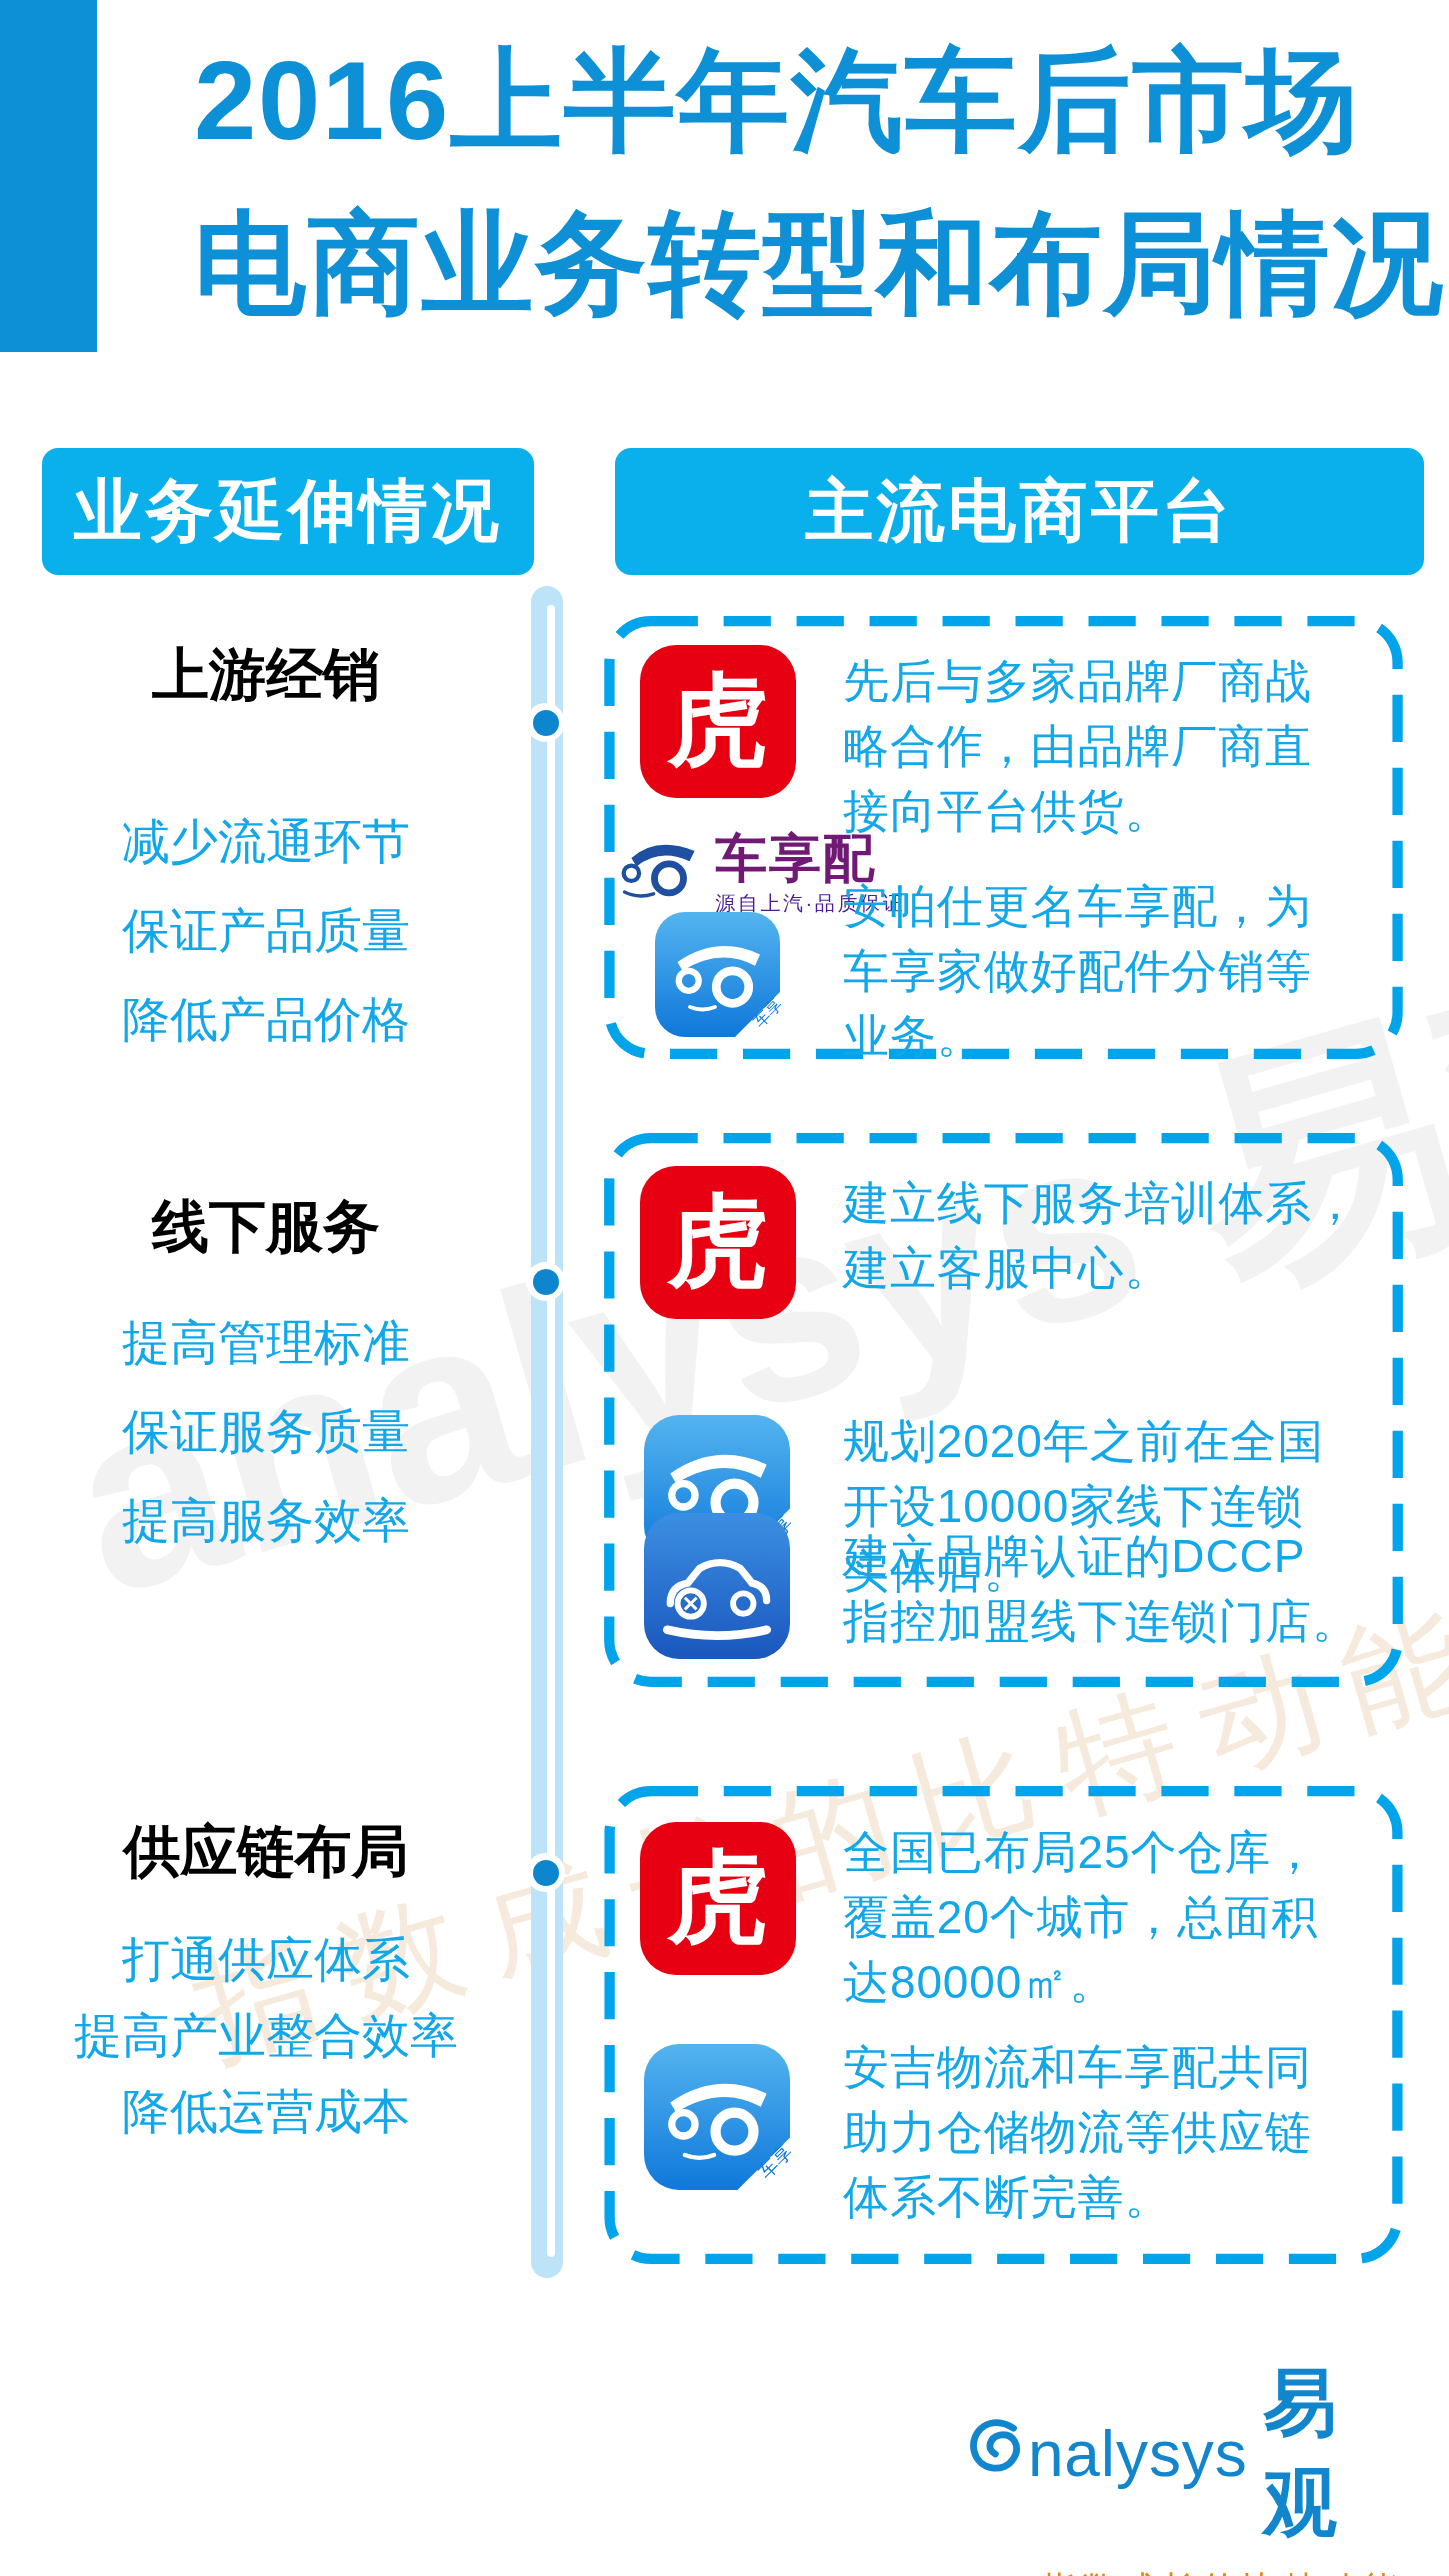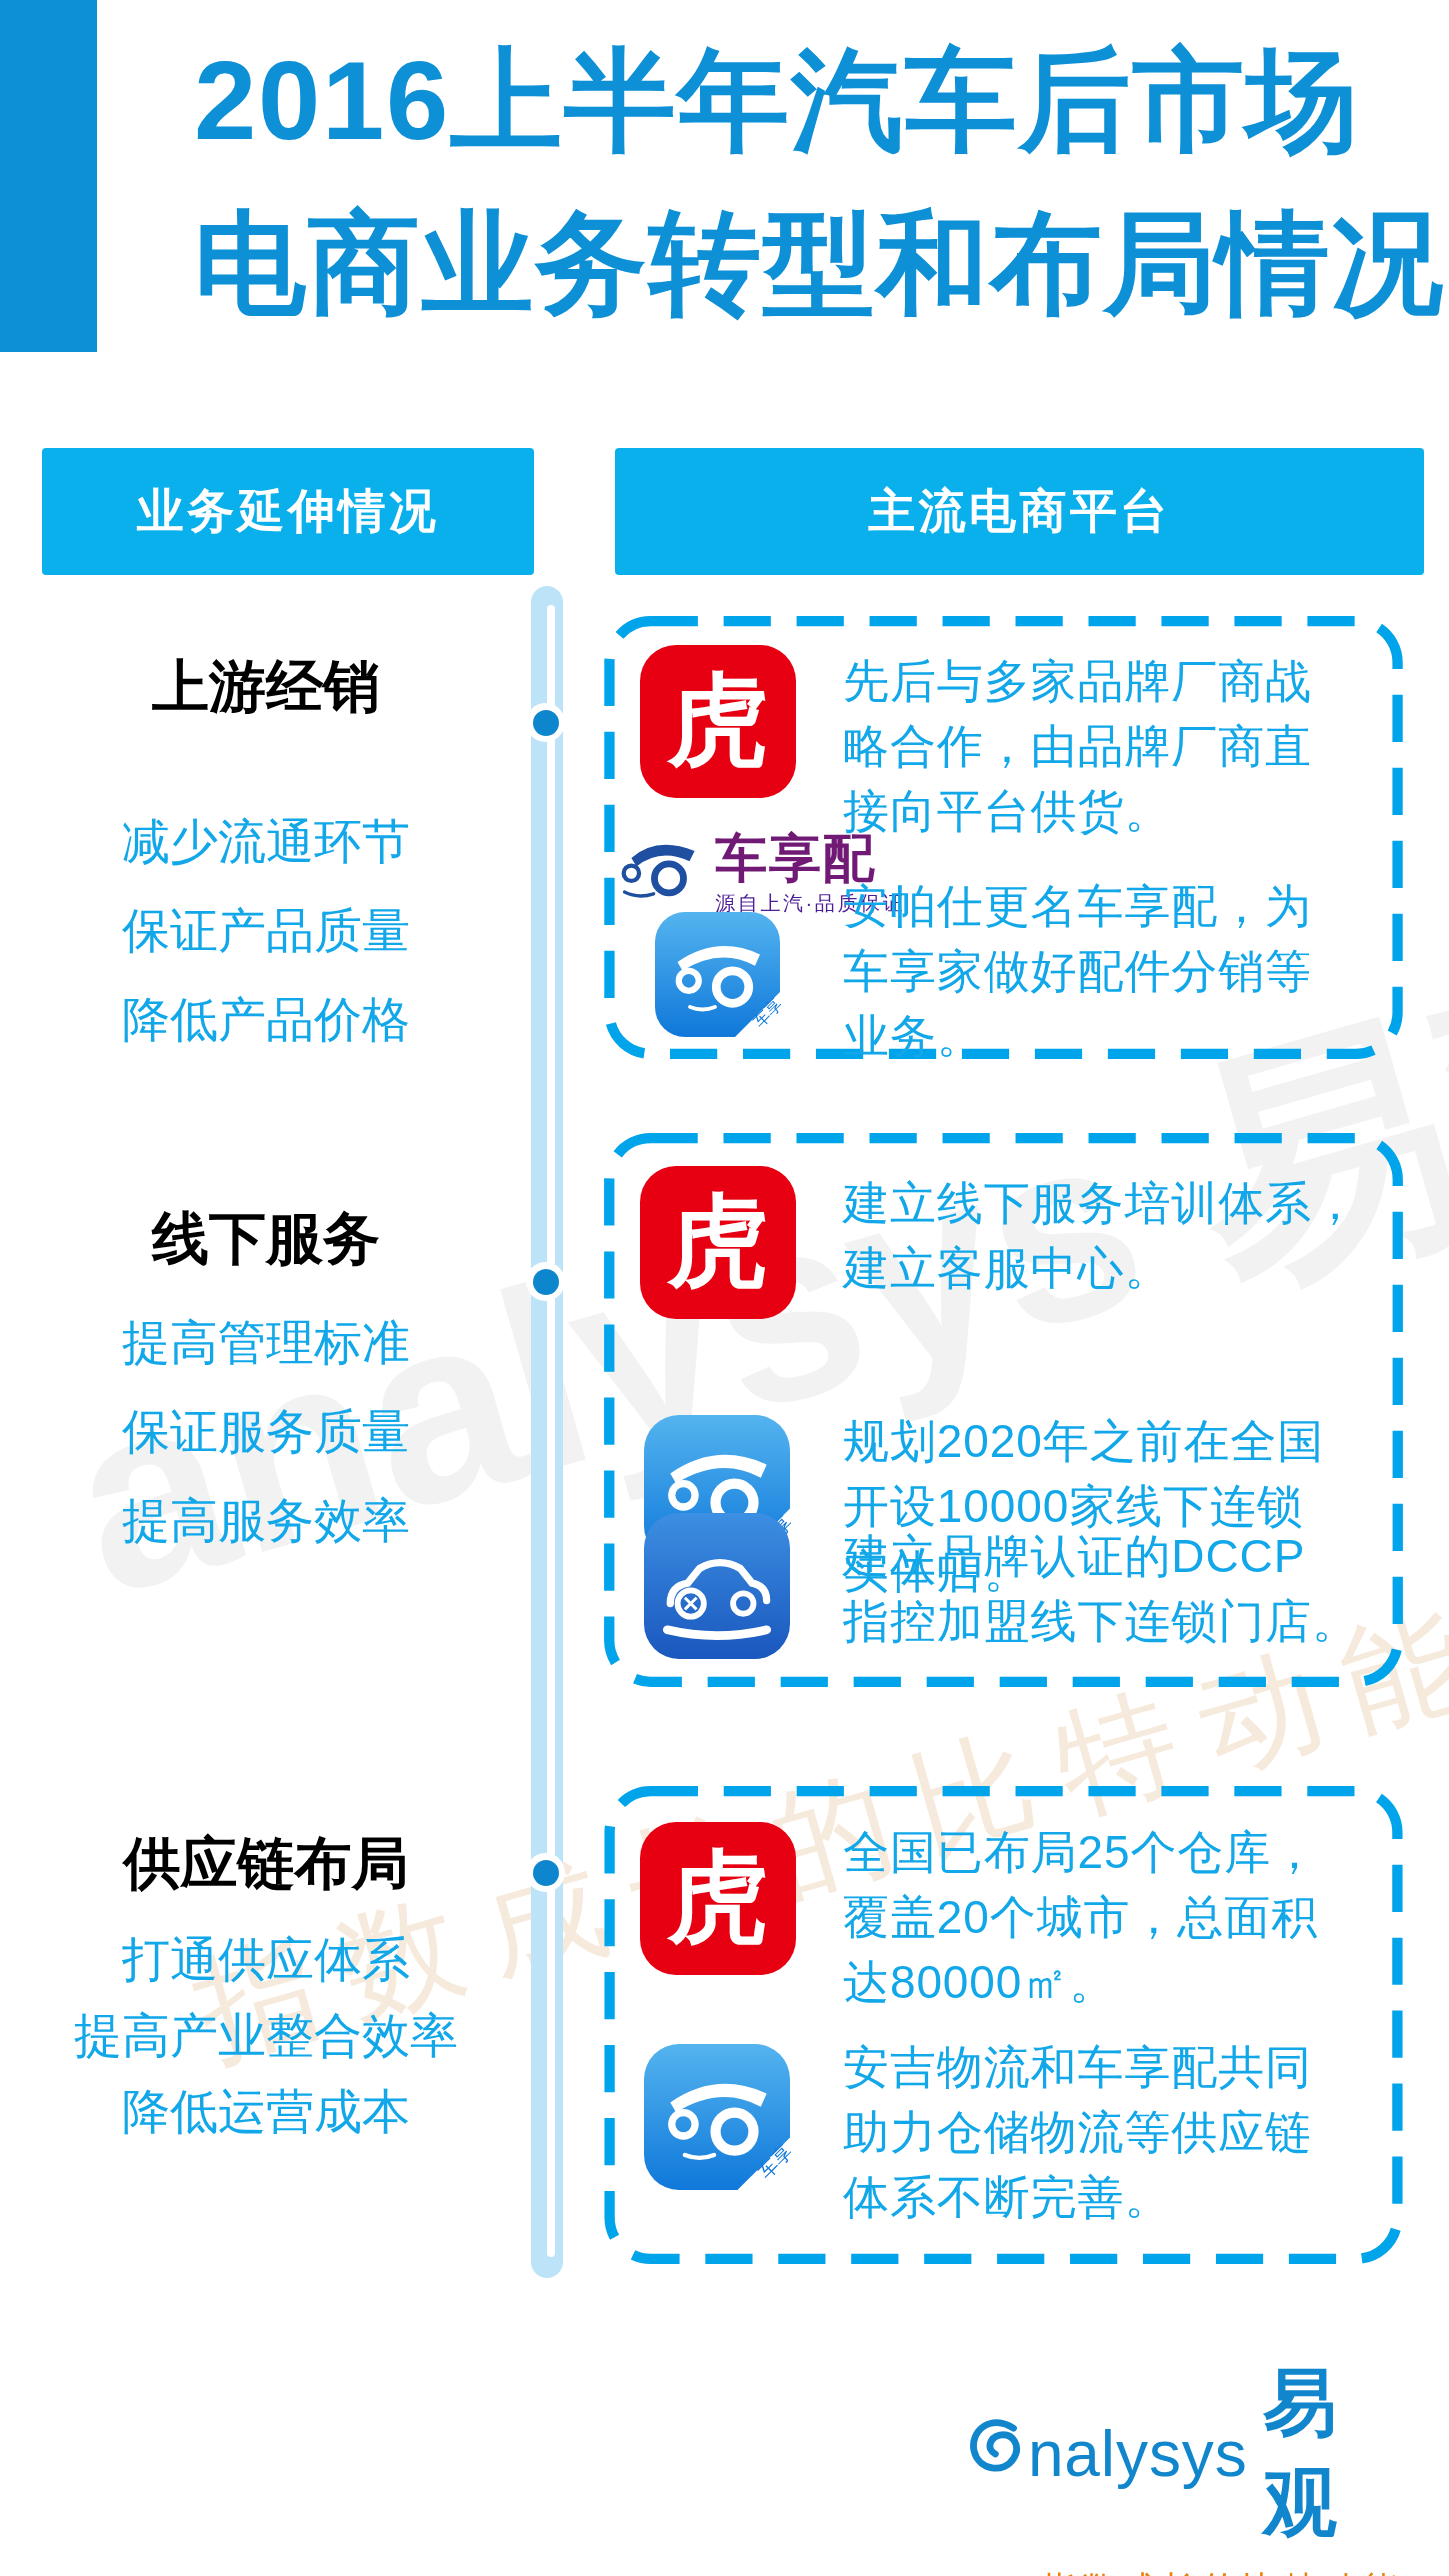--- a/index.html
+++ b/index.html
@@ -6,39 +6,39 @@
   .page{position:relative;width:1449px;height:2576px;background:#fff;overflow:hidden;
         font-family:"Liberation Sans","DejaVu Sans",sans-serif;}
 
   
   .header-bar{position:absolute;left:0;top:0;width:97px;height:352px;background:#0d90d6;}
   .page-title{position:absolute;left:146px;top:19px;width:1271px;
               font-size:112px;font-weight:bold;color:#0d90d6;line-height:163px;
               letter-spacing:1.7px;white-space:pre-line;margin-left:48px;}
 
   
-  .pill{position:absolute;top:448px;height:127px;border-radius:4px;background:#09b0ec;
+  .pill{position:absolute;top:448px;height:127px;border-radius:16px;background:#09b0ec;
         display:flex;align-items:center;justify-content:center;
-        color:#fff;font-size:47px;font-weight:bold;letter-spacing:3.4px;}
+        color:#fff;font-size:68px;font-weight:bold;letter-spacing:3.4px;}
   .pill-left{left:42px;width:492px;}
   .pill-right{left:615px;width:809px;}
 
   
   .timeline{position:absolute;left:531px;top:586px;width:32px;height:1692px;
             background:#bde3f8;border-radius:16.3px;}
   .timeline-stripe{position:absolute;left:16.3px;top:19px;bottom:20.6px;width:7.7px;
                    background:#ffffff;border-radius:4.3px;}
   .tl-dot{position:absolute;left:526px;width:39px;height:39px;border-radius:50%;
           background:#ffffff;display:flex;align-items:center;justify-content:center;}
   .tl-dot i{width:26px;height:26px;border-radius:50%;background:#0e86cd;display:block;}
   .dot1{top:703px;} .dot2{top:1262px;} .dot3{top:1853px;}
 
   
   .sec-title{position:absolute;left:0;width:532px;text-align:center;
-             font-size:57px;font-weight:bold;color:#000;margin-top:12px;}
+             font-size:57px;font-weight:bold;color:#000;}
   .sec-points{position:absolute;left:0;width:532px;text-align:center;
               font-size:48px;color:#12a7e9;white-space:pre-line;}
   .pts1,.pts2{line-height:89px;}
   .pts3{line-height:76px;}
   .t1{top:637px;} .pts1{top:797px;}
   .t2{top:1189px;} .pts2{top:1298px;}
   .t3{top:1814px;} .pts3{top:1922px;}
 
   
   .dbox{position:absolute;left:604px;width:799px;}

